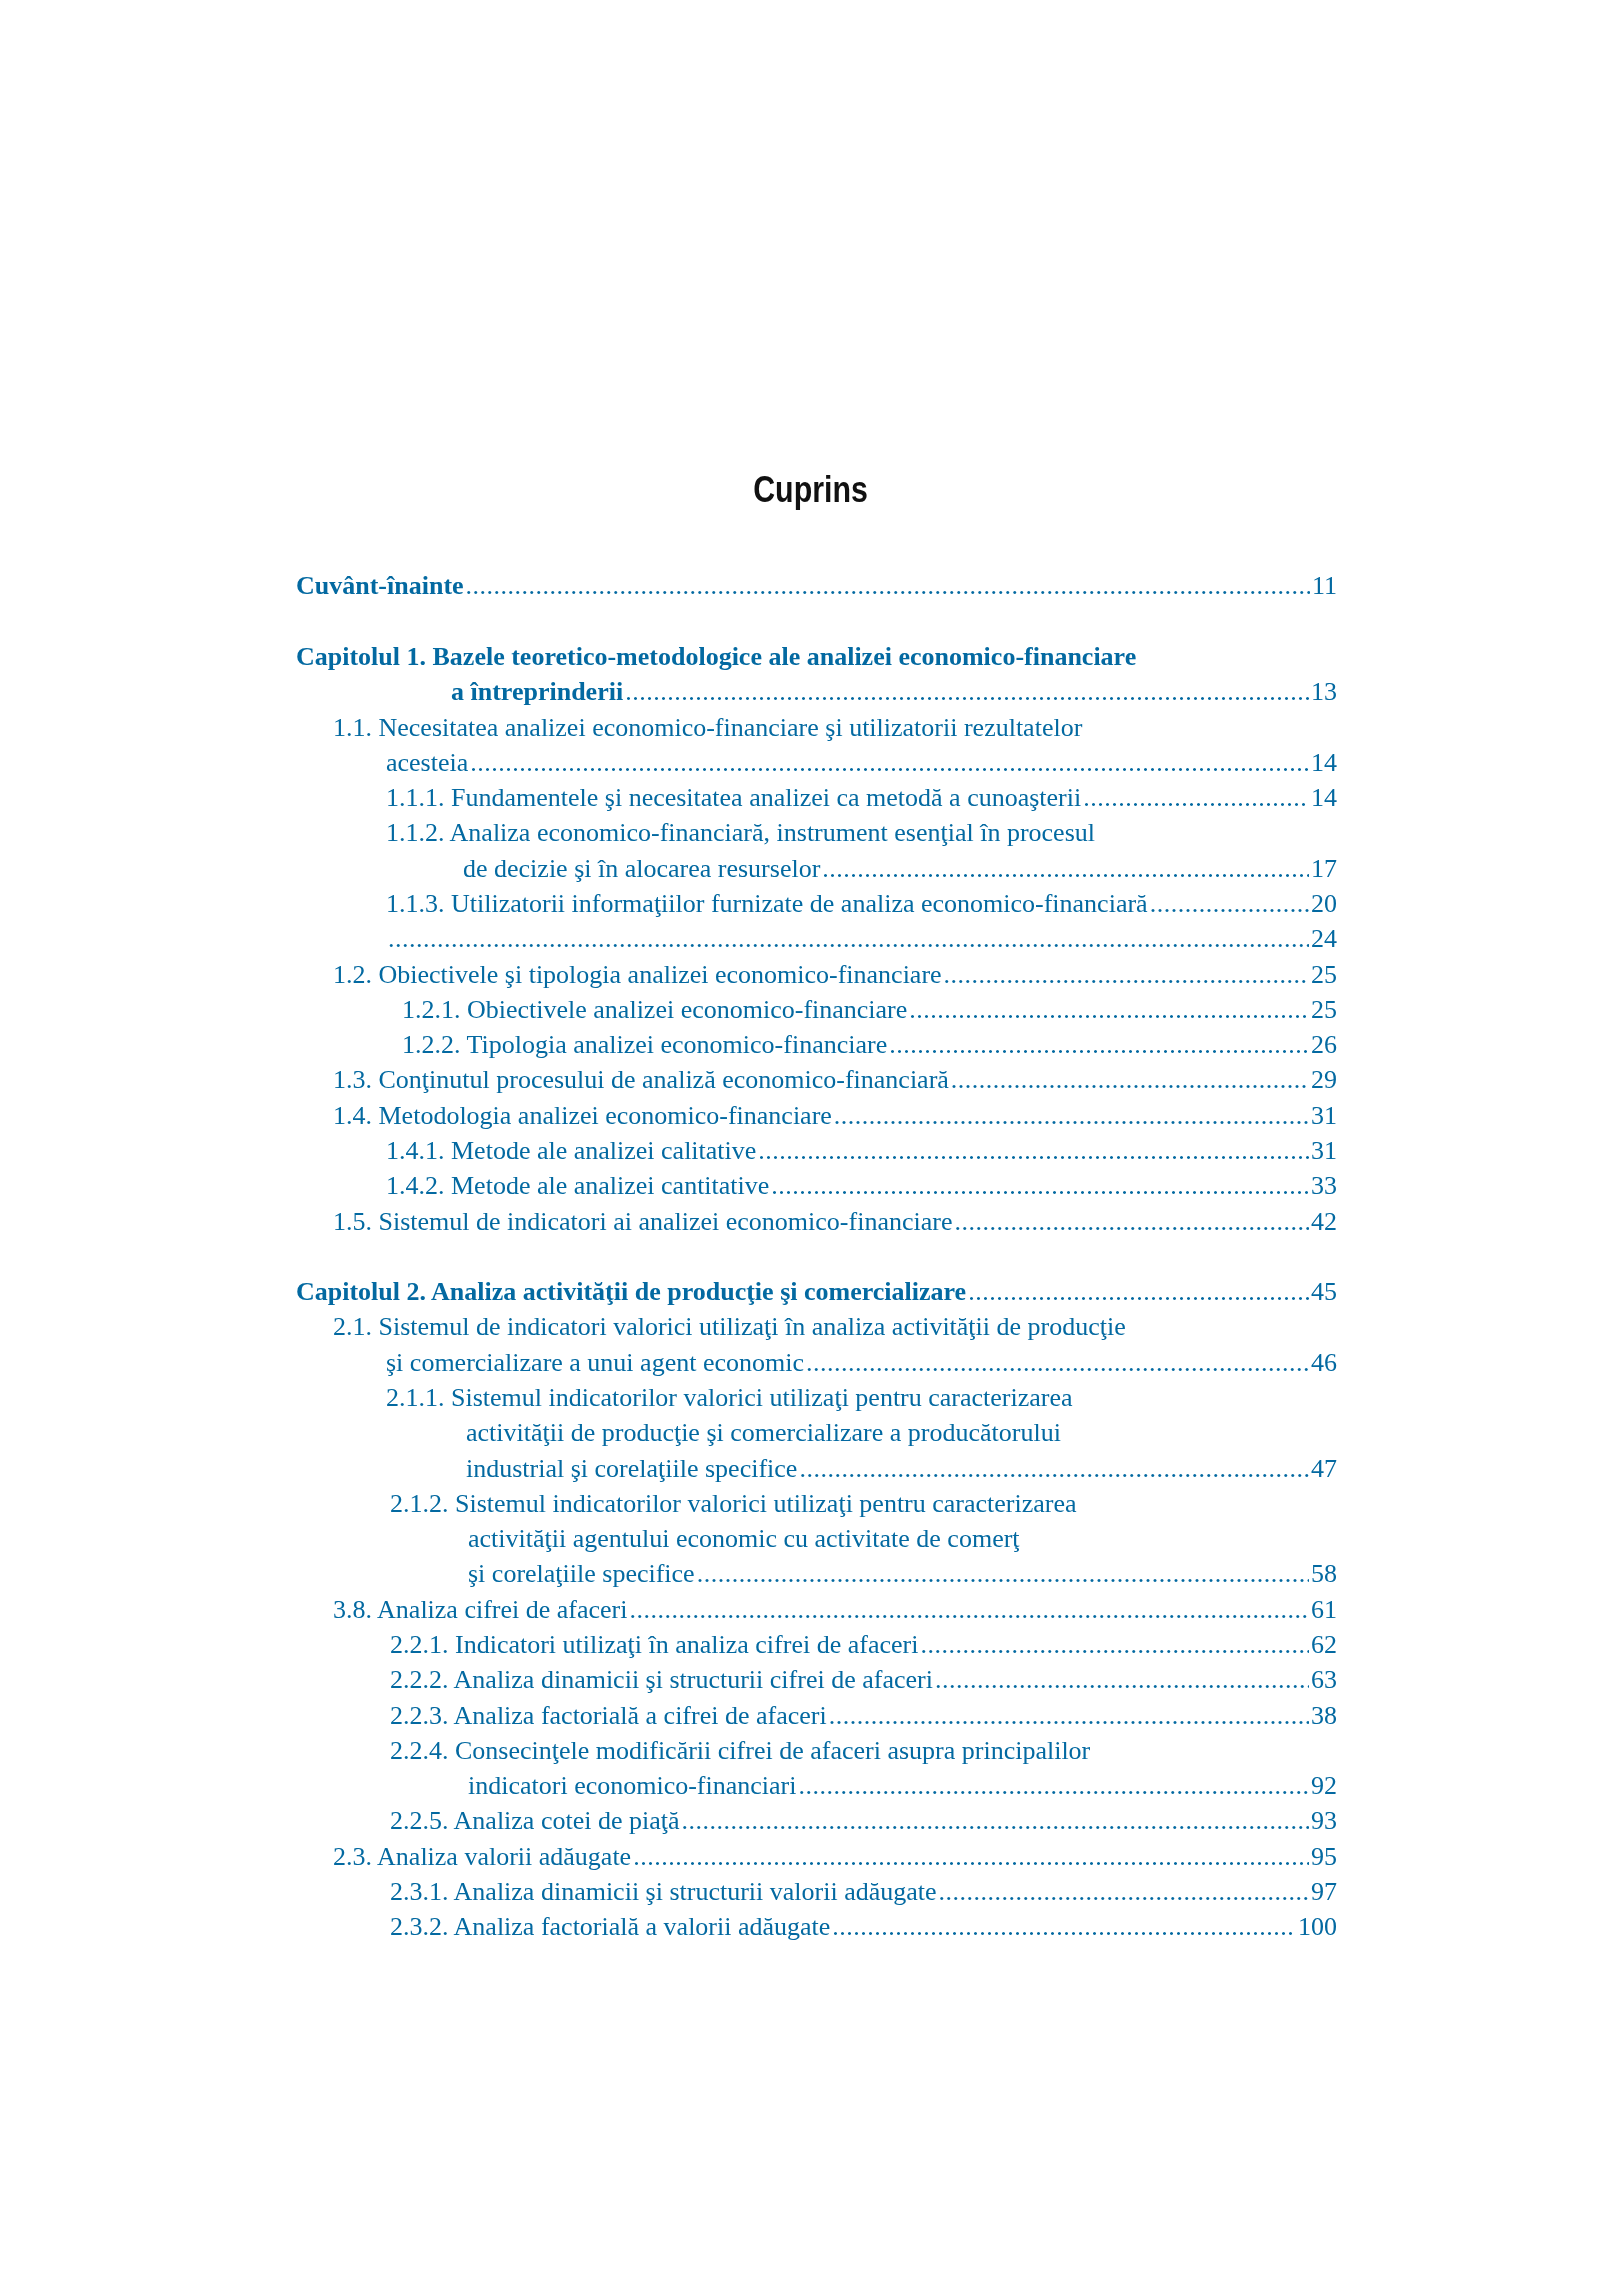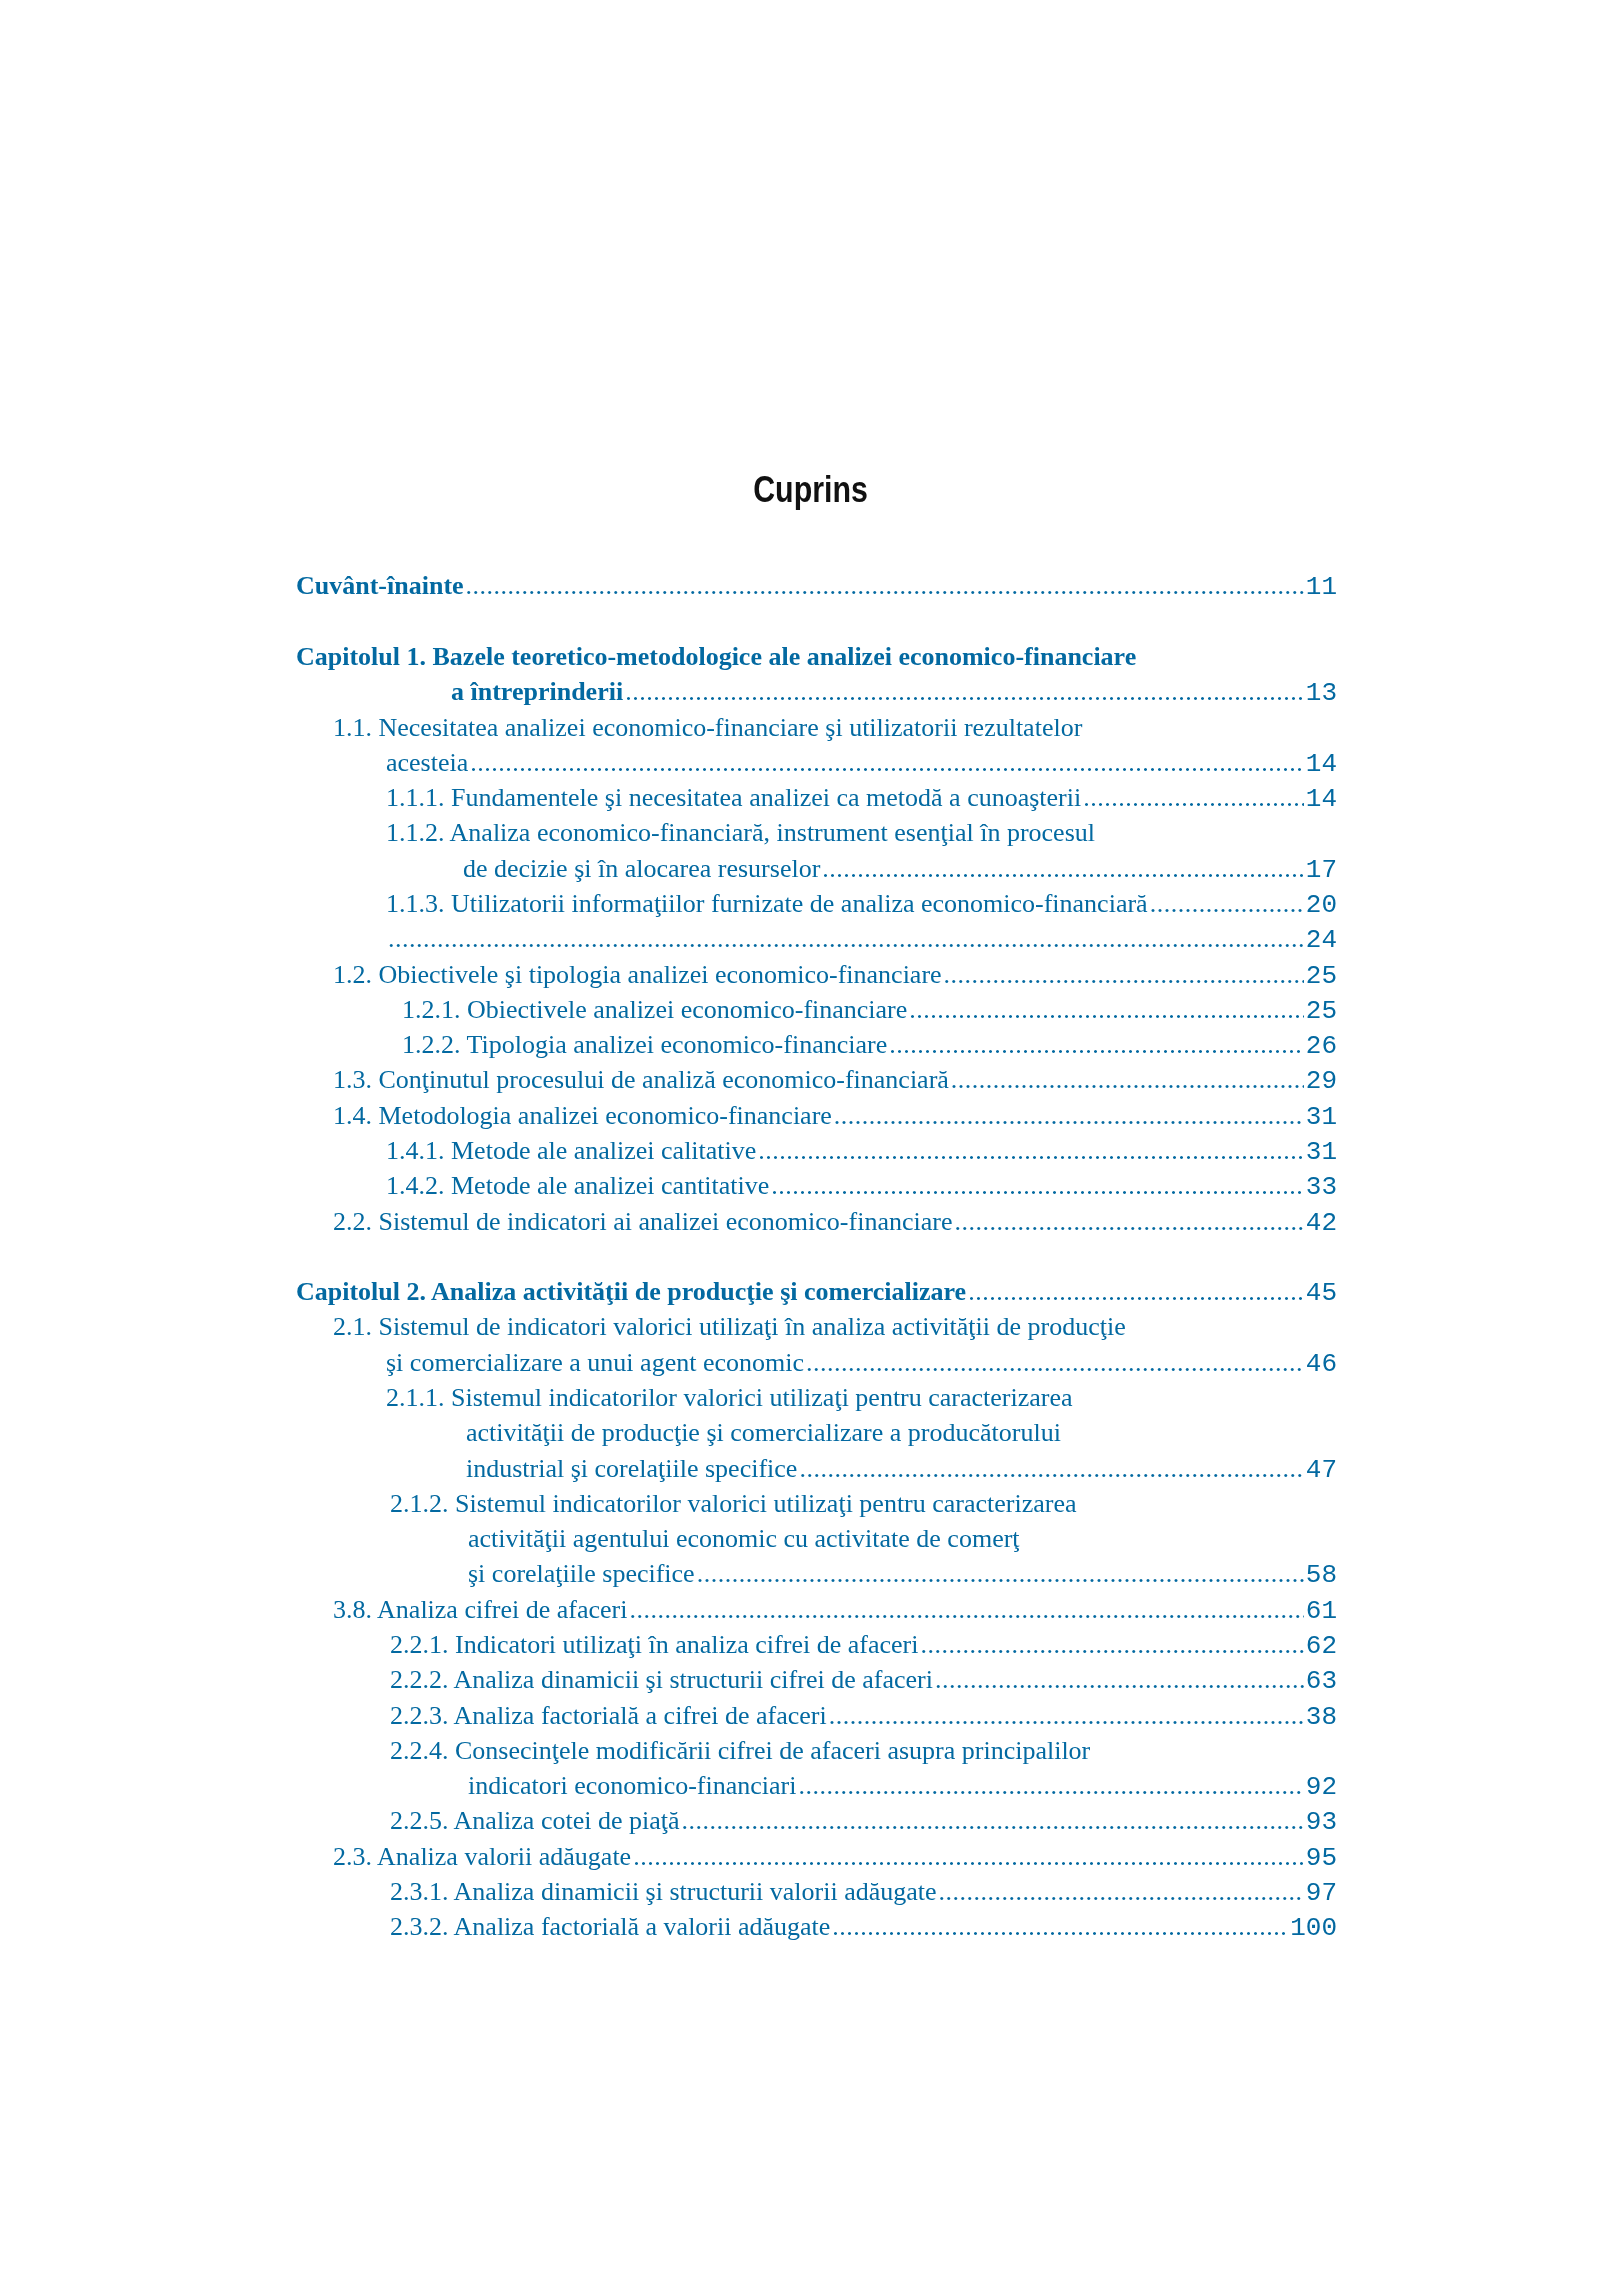--- a/index.html
+++ b/index.html
@@ -14,21 +14,21 @@
   .entry {
     position:absolute; left:0; right:0;
     font-family:"Liberation Serif", serif; font-size:26px; color:#0369a1;
     line-height:35px; height:35px; white-space:nowrap;
   }
   .entry.bold { font-weight:bold; }
   .line { position:absolute; left:0; right:0; top:0; display:flex; align-items:baseline; }
   .txt { flex:0 0 auto; }
   .dots { flex:1 1 auto; overflow:hidden; white-space:nowrap; font-weight:normal; margin:0 2px; }
   .dots::before { content:"........................................................................................................................................................................................................................................................................"; letter-spacing:0.5px; }
-  .pg { flex:0 0 auto; font-weight:normal;font-family:Liberation Mono, monospace; }
+  .pg { flex:0 0 auto; font-weight:normal; }
   .bold .pg { font-weight:normal; }
 </style>
 </head>
 <body>
 
 <div class="page">
   <div class="title">Cuprins</div>
 
   <div class="toc">
 
@@ -153,21 +153,21 @@
     <div class="entry" style="top:1168px; left:90px">
       <div class="line">
           <span class="txt">1.4.2. Metode ale analizei cantitative</span>
           <span class="dots"></span>
           <span class="pg">33</span>
         </div>
     </div>
 
     <div class="entry" style="top:1204px; left:37px">
       <div class="line">
-          <span class="txt">2.2. Sistemul de indicatori ai analizei economico-financiare</span>
+          <span class="txt">1.5. Sistemul de indicatori ai analizei economico-financiare</span>
           <span class="dots"></span>
           <span class="pg">42</span>
         </div>
     </div>
 
     <div class="entry bold" style="top:1274px">
       <div class="line">
           <span class="txt">Capitolul 2. Analiza activităţii de producţie şi comercializare</span>
           <span class="dots"></span>
           <span class="pg">45</span>

